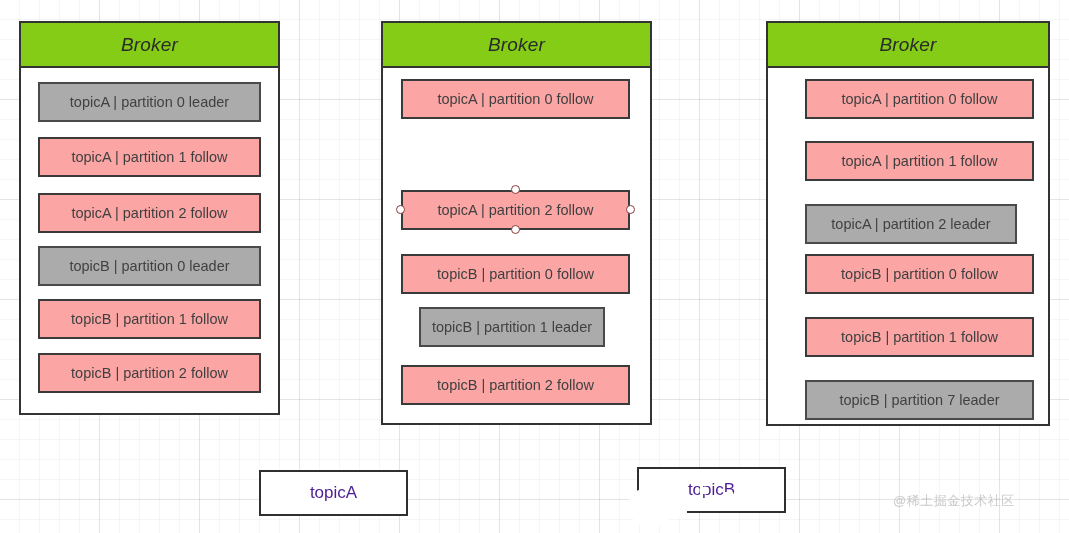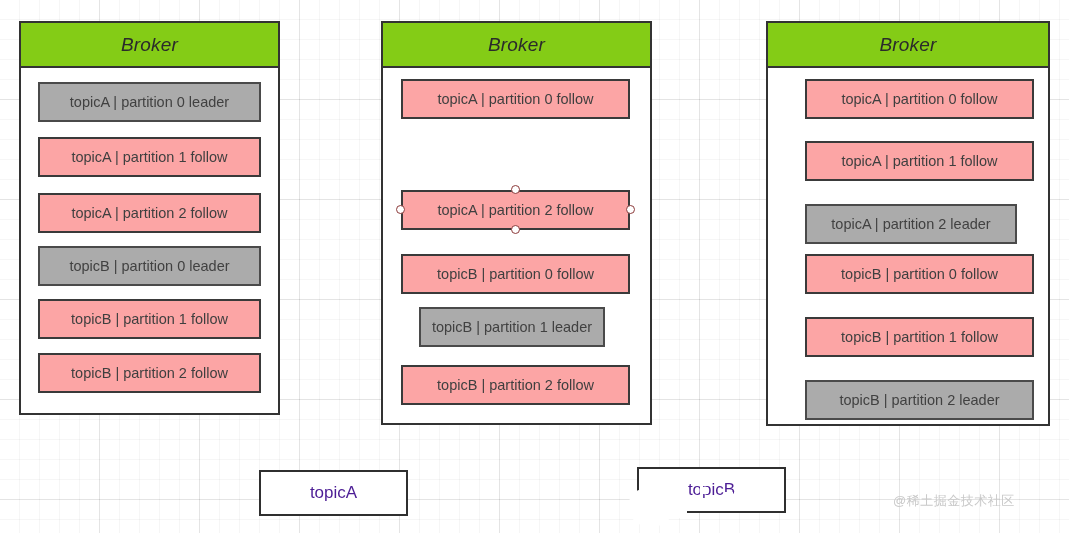--- a/index.html
+++ b/index.html
@@ -184,21 +184,21 @@
       <div class="partition leader" style="left:37px; top:136px; width:212px;">
         <span>topicA | partition 2 leader</span>
       </div>
       <div class="partition" style="left:37px; top:186px; width:229px;">
         <span>topicB | partition 0 follow</span>
       </div>
       <div class="partition" style="left:37px; top:249px; width:229px;">
         <span>topicB | partition 1 follow</span>
       </div>
       <div class="partition leader" style="left:37px; top:312px; width:229px;">
-        <span>topicB | partition 2 leader</span>
+        <span>topicB | partition 7 leader</span>
       </div>
     </div>
   </div>
 
   <div class="topicbox" style="left:259px; top:470px; width:149px; height:46px;">
     <span>topicA</span>
   </div>
 
   <div class="topicbox" style="left:637px; top:467px; width:149px; height:46px;">
     <span>topicB</span>

